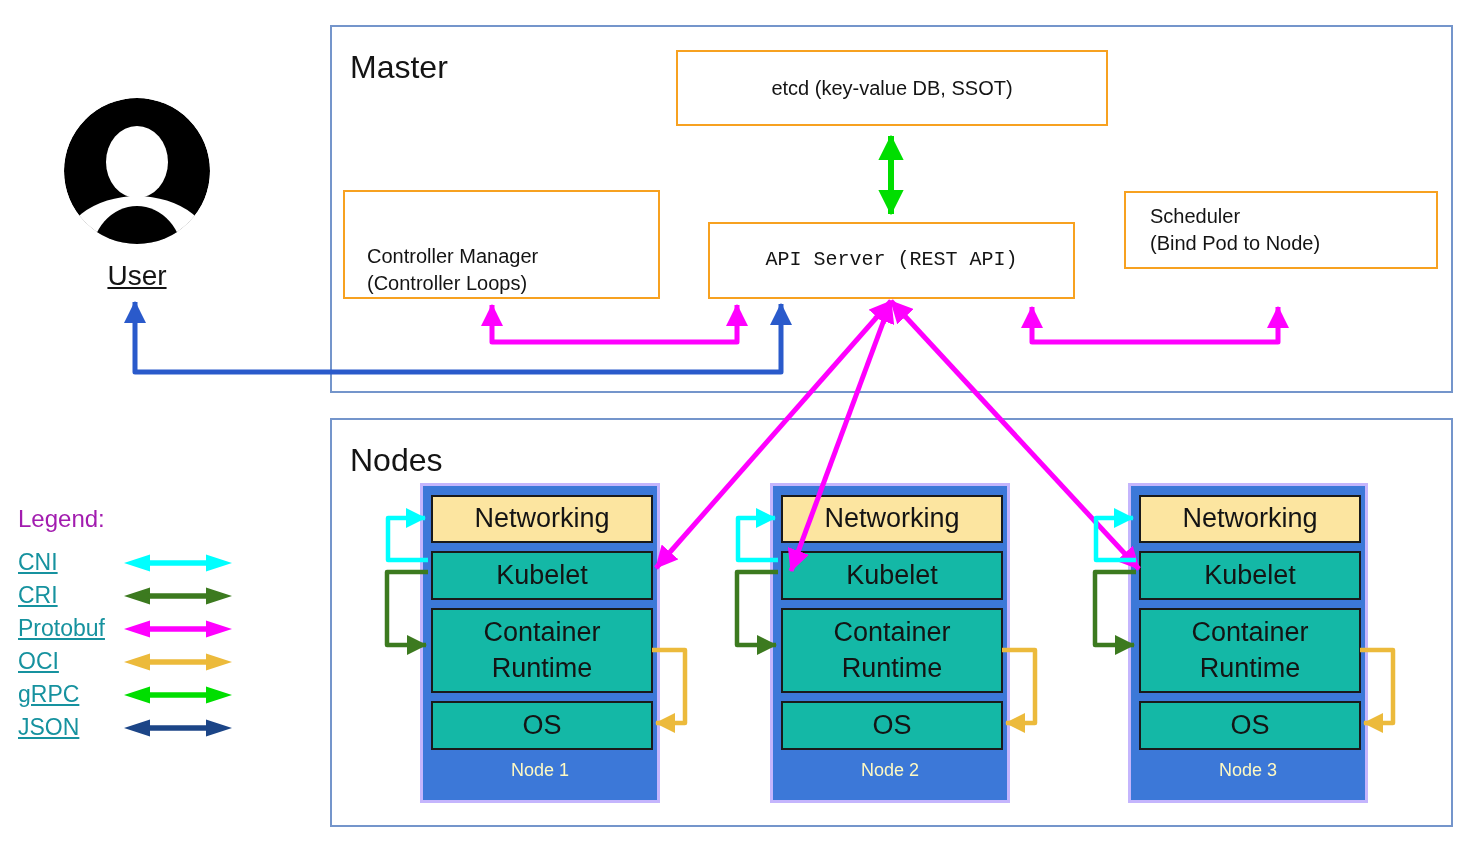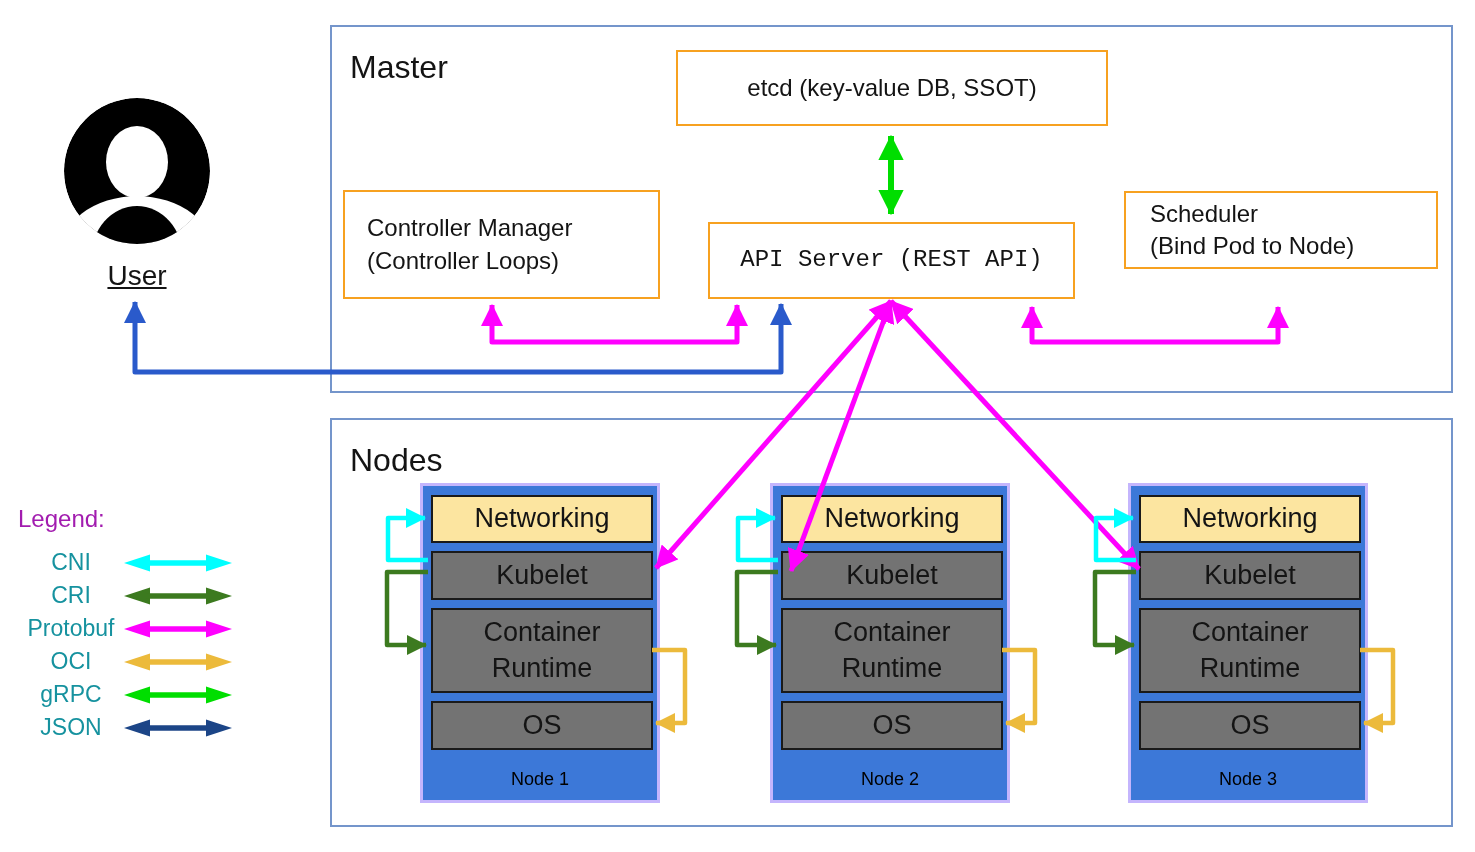--- a/index.html
+++ b/index.html
@@ -5,59 +5,59 @@
   * { margin: 0; padding: 0; box-sizing: border-box; }
   html, body { background: #ffffff; }
   body { font-family: "Liberation Sans", "DejaVu Sans", sans-serif; color: #141414; }
   #canvas { position: relative; width: 1475px; height: 852px; background: #fff; overflow: hidden; }
 
   .section { position: absolute; border: 2px solid #7495CB; background: transparent; }
   .section-title { position: absolute; font-size: 32px; color: #141414; }
 
   .obox { position: absolute; border: 2px solid #F7A120; background: #fff;
           display: flex; align-items: center; justify-content: center;
-          font-size: 24px; line-height: 1.34; text-align: center; }
+          font-size: 20px; line-height: 1.34; text-align: center; }
   .obox.leftalign { justify-content: flex-start; text-align: left; }
   .prelines { white-space: pre-line; }
 
   .node { position: absolute; width: 240px; height: 320px; background: #3C78D8; border: 3px solid #c4b5fd; }
-  .ncomp { position: absolute; left: 8px; width: 222px; background: #737373; border: 2px solid #1a1a1a;
+  .ncomp { position: absolute; left: 8px; width: 222px; background: #14b8a6; border: 2px solid #1a1a1a;
            display: flex; align-items: center; justify-content: center;
            font-size: 27px; line-height: 1.3; text-align: center; }
   .ncomp.networking { background: #FCE5A0; }
-  .node-name { position: absolute; left: 0; top: 283px; width: 100%; text-align: center;
-               color: #000000; font-size: 18px; }
+  .node-name { position: absolute; left: 0; top: 274px; width: 100%; text-align: center;
+               color: #fef9c3; font-size: 18px; }
 
   .user-wrap { position: absolute; left: 62px; top: 96px; width: 150px; text-align: center; }
   .user-label { margin-top: 10px; font-size: 28px; color: #141414; text-decoration: underline; }
 
   .legend { position: absolute; left: 18px; top: 505px; }
   .legend-title { font-size: 24px; color: #a21caf; margin-bottom: 13px; }
   .legend-row { display: flex; align-items: center; height: 33px; }
   .legend-link { display: inline-block; width: 106px; font-size: 23px; color: #16929F;
-                 cursor: pointer; text-align: center; }
+                 text-decoration: underline; cursor: pointer; }
   .legend-arrow { display: block; }
 
   #arrows { position: absolute; left: 0; top: 0; width: 1475px; height: 852px;
             pointer-events: none; z-index: 6; }
 </style>
 </head>
 <body>
 
 <div id="canvas">
 
   <div class="section" style="left:330px; top:25px; width:1123px; height:368px;">
     <div class="section-title" style="left:18px; top:22px;">Master</div>
   </div>
 
   <div class="obox" style="left:676px; top:50px; width:432px; height:76px;">
     <span>etcd (key-value DB, SSOT)</span>
   </div>
 
-  <div class="obox leftalign" style="left:343px; top:190px; width:317px; height:109px; padding-left:22px;">
+  <div class="obox leftalign" style="left:343px; top:190px; width:317px; height:109px; padding-left:22px;align-items:flex-end;">
     <span class="prelines">Controller Manager
 (Controller Loops)</span>
   </div>
 
   <div class="obox" style="left:708px; top:222px; width:367px; height:77px;font-family:Liberation Mono, monospace;">
     <span>API Server (REST API)</span>
   </div>
 
   <div class="obox leftalign" style="left:1124px; top:191px; width:314px; height:78px; padding-left:24px;">
     <span class="prelines">Scheduler

